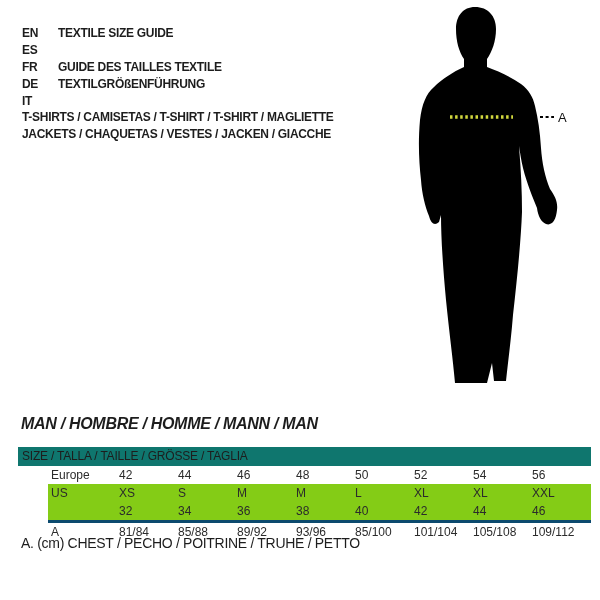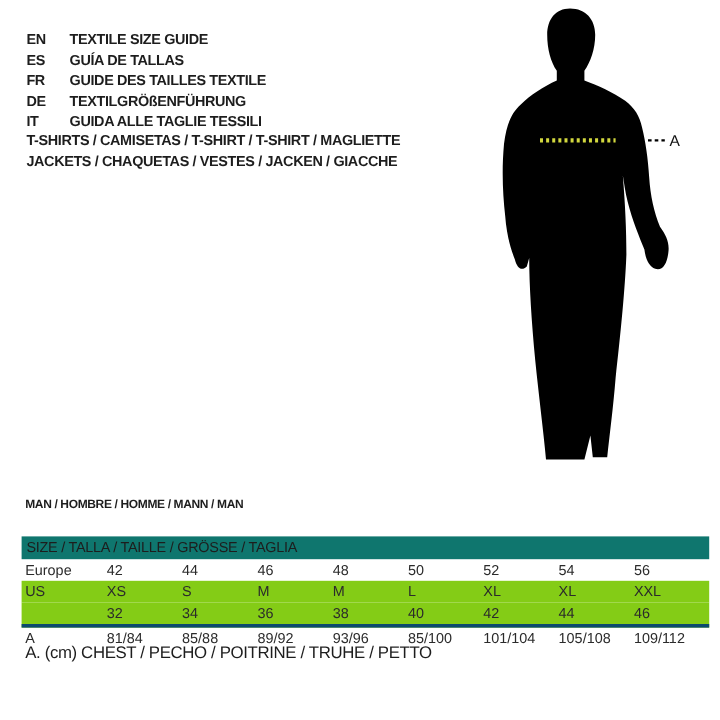--- a/index.html
+++ b/index.html
@@ -62,23 +62,24 @@
     width: 185px;
     height: 400px;
   }
   .figure svg { display: block; }
 
   
   .section-title {
     position: absolute;
     left: 21px;
     top: 415px;
-    font-size: 10px;
+    font-size: 16px;
     font-weight: 700;
     letter-spacing: -0.3px;
+    font-style: italic;
   }
 
   
   .size-table {
     position: absolute;
     left: 18px;
     top: 447px;
     width: 573px;
     font-size: 12px;
   }
@@ -88,20 +89,21 @@
     background: #0f766e;
     padding-left: 4px;
     color: #1d1d1d;
     letter-spacing: -0.2px;
   }
   .table-row {
     display: flex;
     height: 18px;
     line-height: 18px;
     align-items: center;
+    margin-left: 30px;
   }
   .table-row.stripe { background: #84cc16; }
   .table-row.divider { border-bottom: 3px solid #0c4a6e; }
   .row-label {
     flex: 0 0 68px;
     padding-left: 3px;
     color: #2b2b2b;
   }
   .cell {
     flex: 1 1 0;
@@ -124,33 +126,31 @@
 
 <div class="canvas">
 
   <div class="lang-list">
     <div class="lang-row">
       <span class="lang-code">EN</span>
       <span class="lang-label">TEXTILE SIZE GUIDE</span>
     </div>
     <div class="lang-row">
       <span class="lang-code">ES</span>
-      <span class="lang-label">GUÍA DE TALLAS</span>
     </div>
     <div class="lang-row">
       <span class="lang-code">FR</span>
       <span class="lang-label">GUIDE DES TAILLES TEXTILE</span>
     </div>
     <div class="lang-row">
       <span class="lang-code">DE</span>
       <span class="lang-label">TEXTILGRÖßENFÜHRUNG</span>
     </div>
     <div class="lang-row">
       <span class="lang-code">IT</span>
-      <span class="lang-label">GUIDA ALLE TAGLIE TESSILI</span>
     </div>
   </div>
 
   <div class="categories">
     <div class="category-line">T-SHIRTS / CAMISETAS / T-SHIRT / T-SHIRT / MAGLIETTE</div>
     <div class="category-line">JACKETS / CHAQUETAS / VESTES / JACKEN / GIACCHE</div>
   </div>
 
   <div class="figure">
     <svg width="185" height="400" viewBox="0 0 185 400" xmlns="http://www.w3.org/2000/svg">

